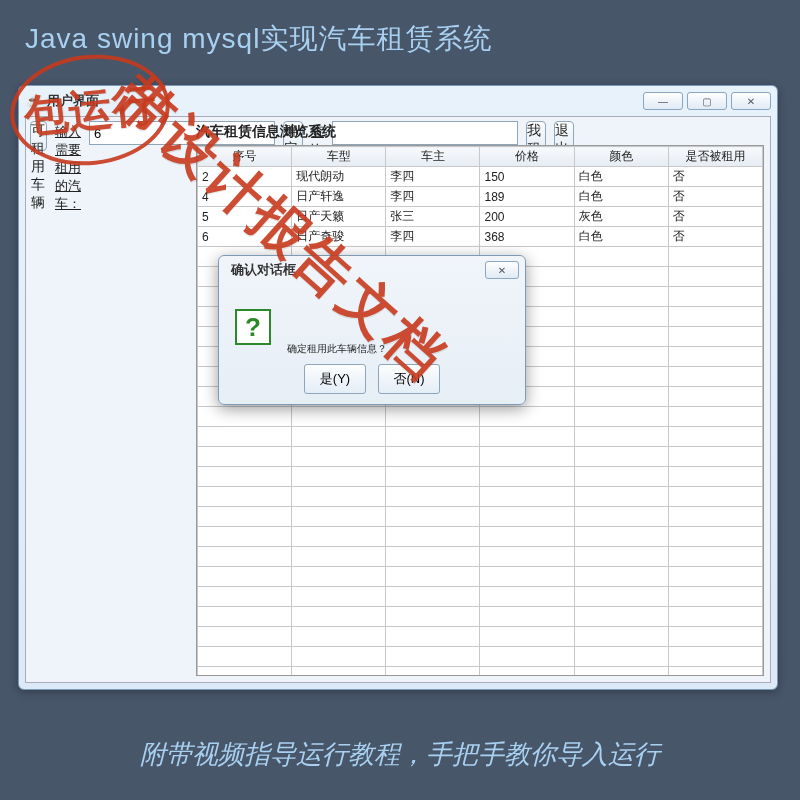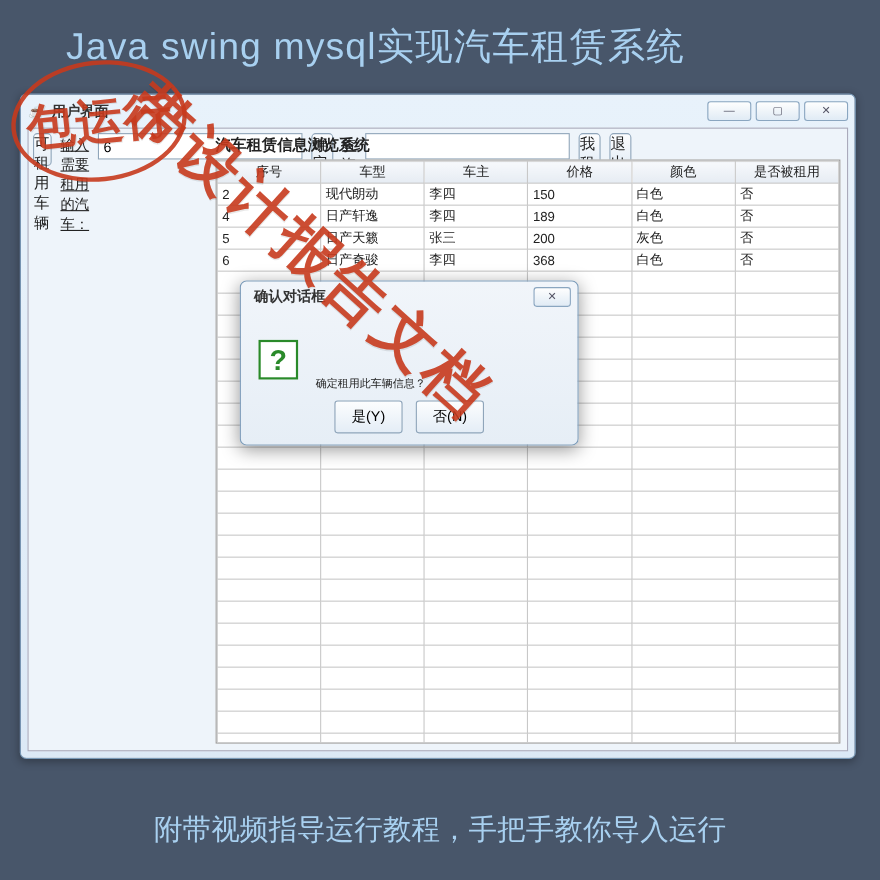--- a/index.html
+++ b/index.html
@@ -6,30 +6,31 @@
 body {
   width: 800px; height: 800px;
   background: #48566a;
   font-family: "Microsoft YaHei", sans-serif;
   font-size: 13px;
   position: relative;
   overflow: hidden;
 }
 .top-title {
   color: #a8d0f0;
-  font-size: 34px;
-  padding: 20px 0 10px 60px;
+  font-size: 28px;
+  padding: 20px 0 10px 25px;
   letter-spacing: 1px;
 }
 .bottom-title {
   position: absolute;
   bottom: 28px; left: 0; right: 0;
   color: #a8d0f0;
   font-size: 26px;
   text-align: center;
+  font-style: italic;
 }
 
 .window {
   position: absolute;
   left: 18px; top: 85px;
   width: 760px; height: 605px;
   background: linear-gradient(#e8f2fb, #dce9f6);
   border: 1px solid #7a9ab8;
   border-radius: 6px;
   box-shadow: 0 2px 8px rgba(0,0,0,.3);

